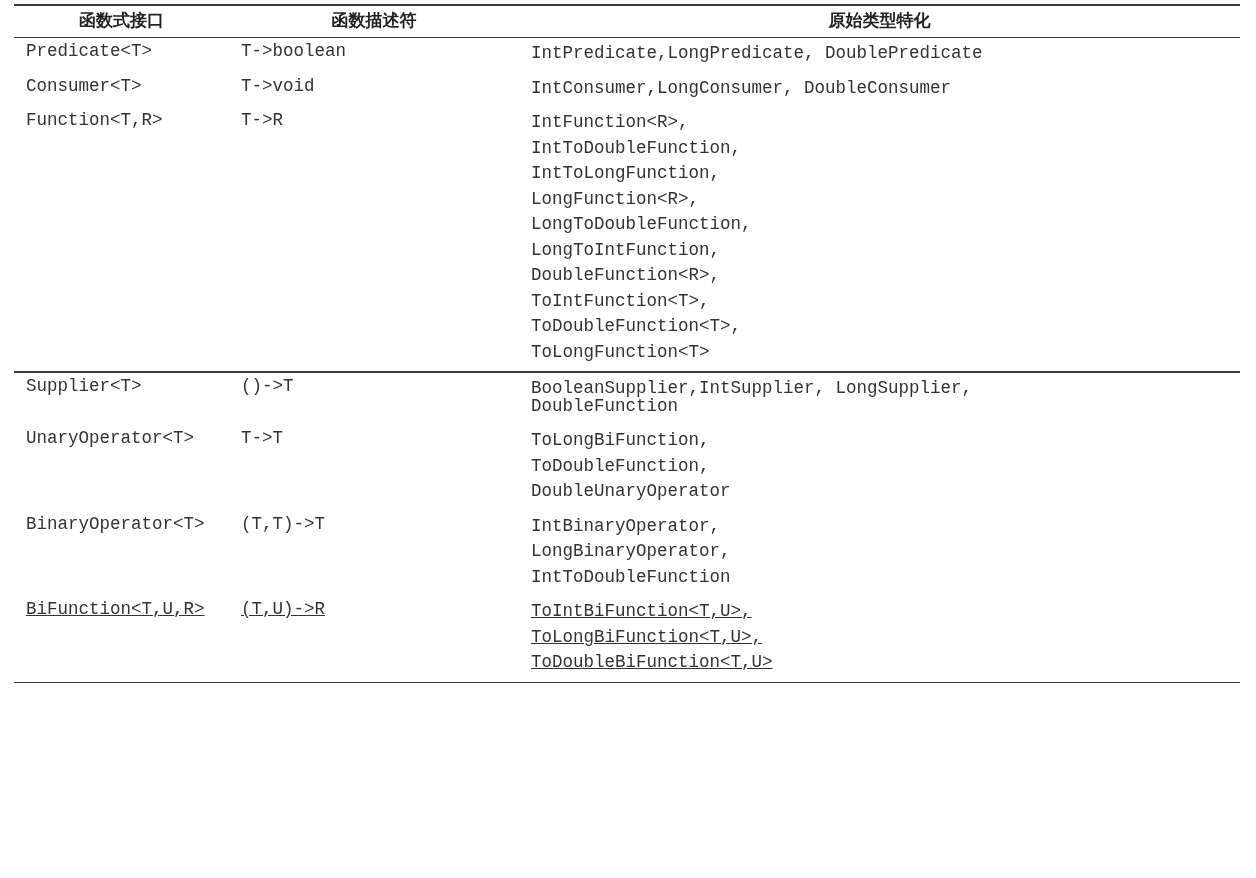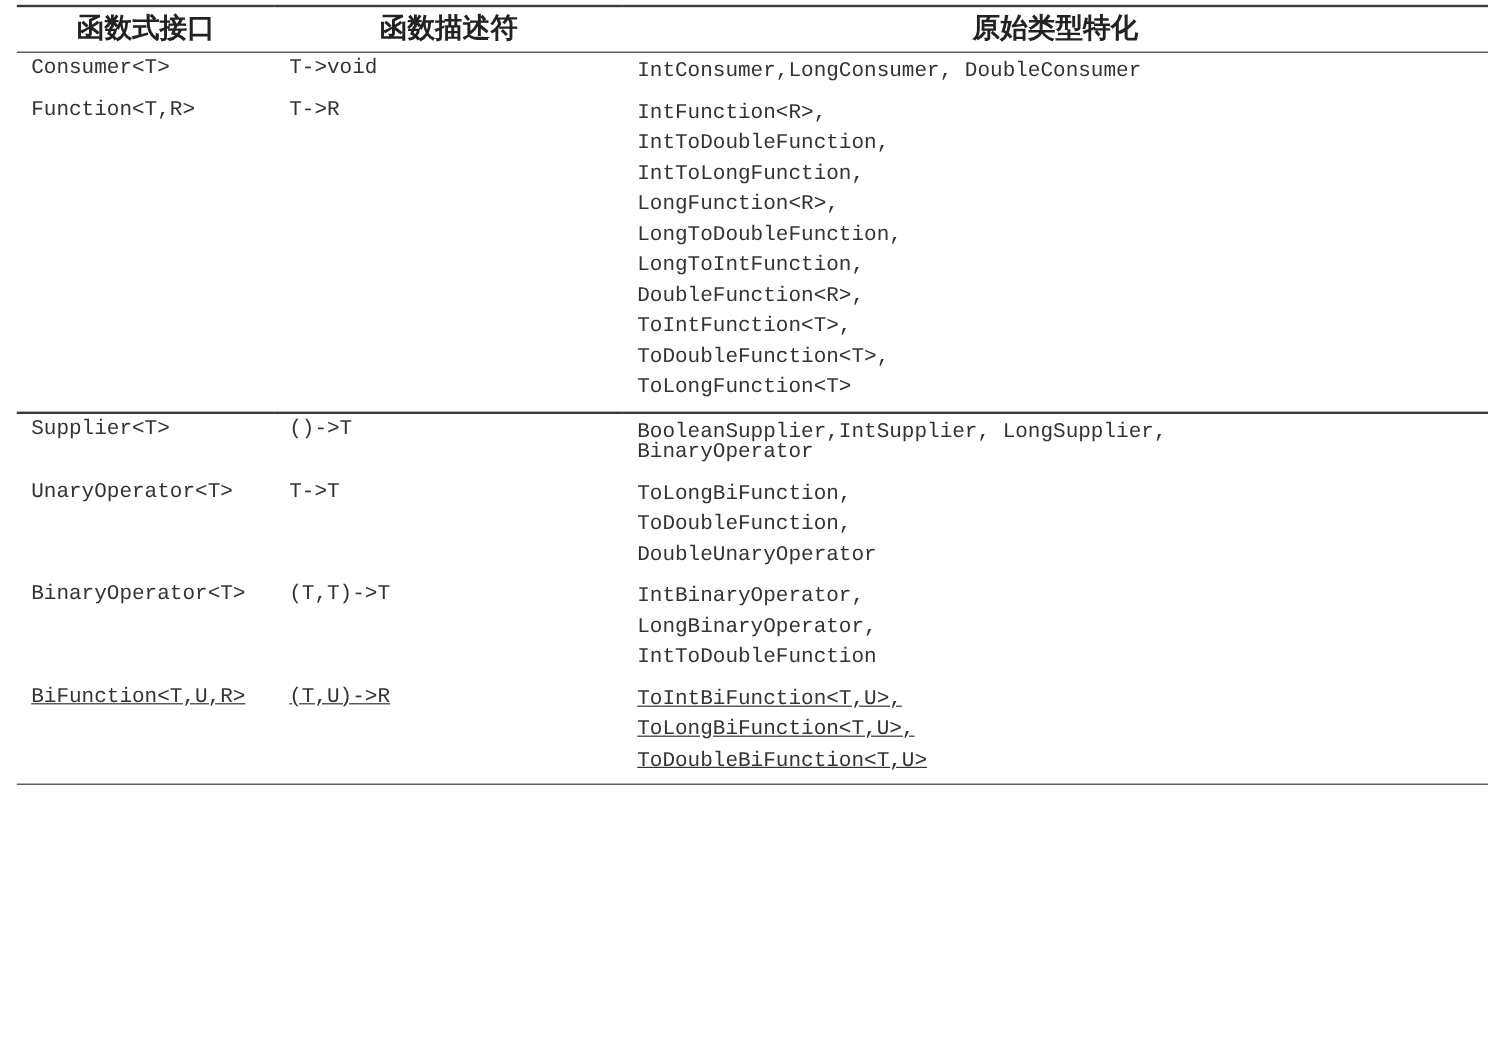--- a/index.html
+++ b/index.html
@@ -10,21 +10,21 @@
   }
   .table{
     width:1226px;margin:4px 14px 0 14px;
     border-collapse:collapse;
     font-size:17px;
     line-height:1.0;
   }
   .table thead th{
     font-family:"Microsoft YaHei","PingFang SC",sans-serif;
     font-weight:700;
-    font-size:23px;
+    font-size:17px;
     color:#222;
     text-align:center;
     padding:6px 4px 8px 4px;
     border-top:2px solid #3a3a3a;
     border-bottom:1.5px solid #3a3a3a;
     white-space:nowrap;
   }
   .table tbody td{
     font-family:"Courier New",Consolas,monospace;
     font-size:17.5px;
@@ -58,34 +58,39 @@
   </colgroup>
   <thead>
     <tr>
       <th>函数式接口</th>
       <th>函数描述符</th>
       <th>原始类型特化</th>
     </tr>
   </thead>
   <tbody id="tbody">
       <tr>
+        <td>Predicate&lt;T&gt;</td>
+        <td>T-&gt;boolean</td>
+        <td><div class="spec-lines"><div>IntPredicate,LongPredicate, DoublePredicate</div></div></td>
+      </tr>
+      <tr>
         <td>Consumer&lt;T&gt;</td>
         <td>T-&gt;void</td>
         <td><div class="spec-lines"><div>IntConsumer,LongConsumer, DoubleConsumer</div></div></td>
       </tr>
       <tr>
         <td>Function&lt;T,R&gt;</td>
         <td>T-&gt;R</td>
         <td><div class="spec-lines"><div>IntFunction&lt;R&gt;,</div><div>IntToDoubleFunction,</div><div>IntToLongFunction,</div><div>LongFunction&lt;R&gt;,</div><div>LongToDoubleFunction,</div><div>LongToIntFunction,</div><div>DoubleFunction&lt;R&gt;,</div><div>ToIntFunction&lt;T&gt;,</div><div>ToDoubleFunction&lt;T&gt;,</div><div>ToLongFunction&lt;T&gt;</div></div></td>
       </tr>
       <tr class="sep">
         <td>Supplier&lt;T&gt;</td>
         <td>()-&gt;T</td>
         <td><div class="spec-lines"><div>BooleanSupplier,IntSupplier, LongSupplier,
-BinaryOperator</div></div></td>
+DoubleFunction</div></div></td>
       </tr>
       <tr>
         <td>UnaryOperator&lt;T&gt;</td>
         <td>T-&gt;T</td>
         <td><div class="spec-lines"><div>ToLongBiFunction,</div><div>ToDoubleFunction,</div><div>DoubleUnaryOperator</div></div></td>
       </tr>
       <tr>
         <td>BinaryOperator&lt;T&gt;</td>
         <td>(T,T)-&gt;T</td>
         <td><div class="spec-lines"><div>IntBinaryOperator,</div><div>LongBinaryOperator,</div><div>IntToDoubleFunction</div></div></td>

